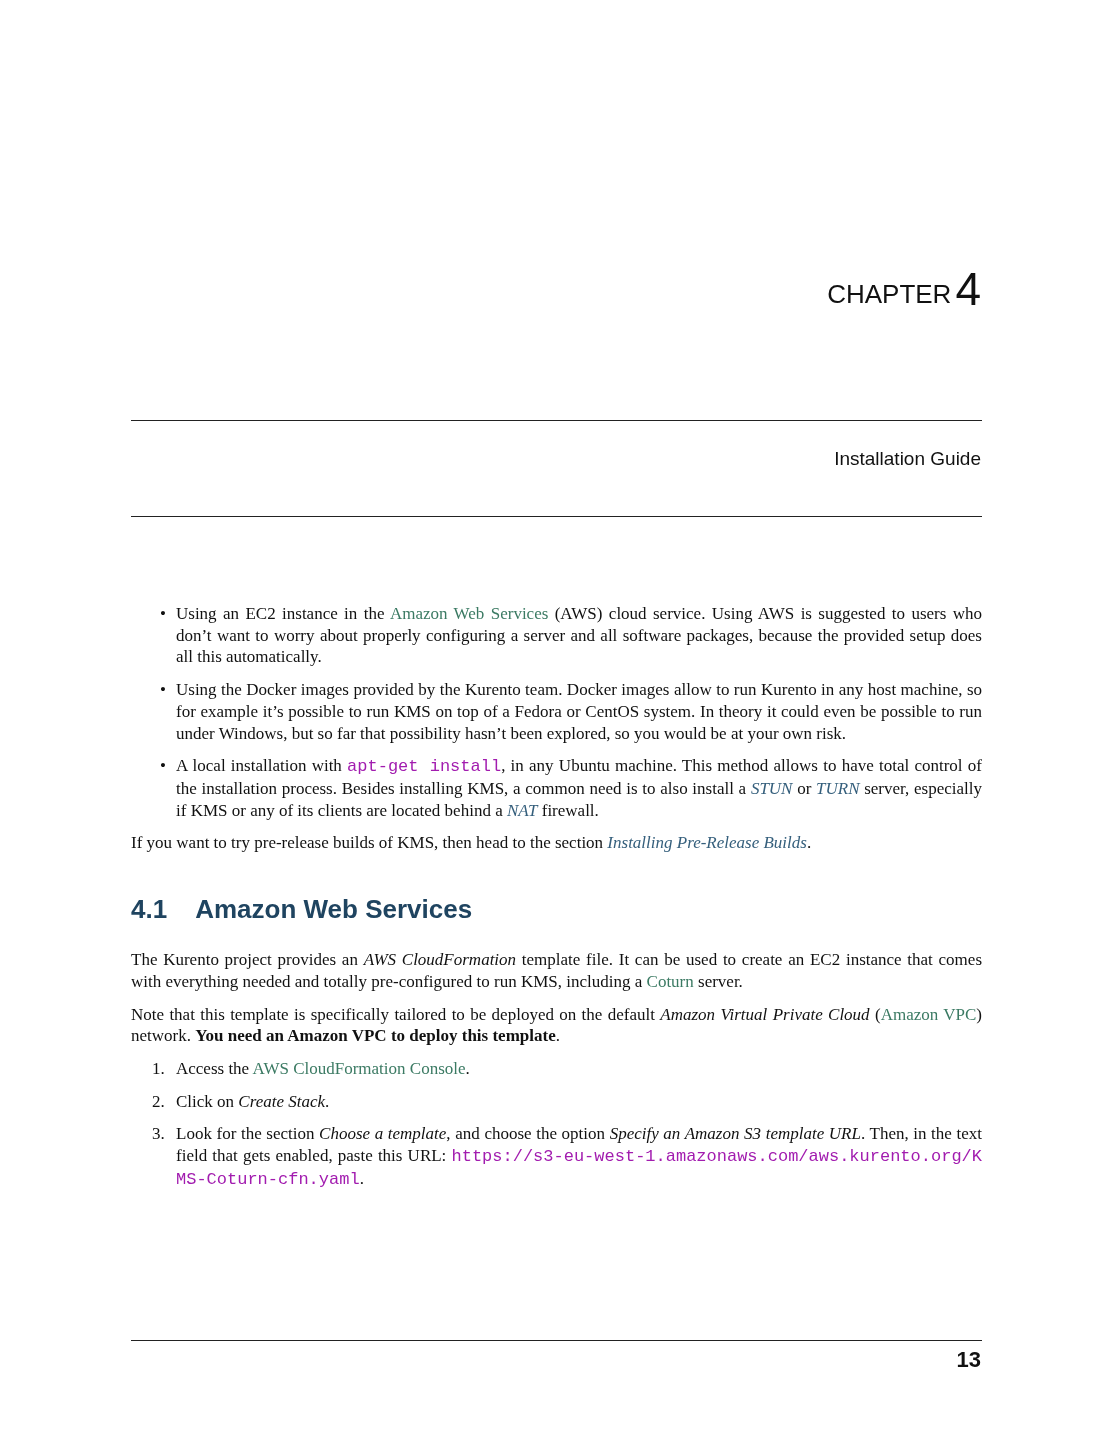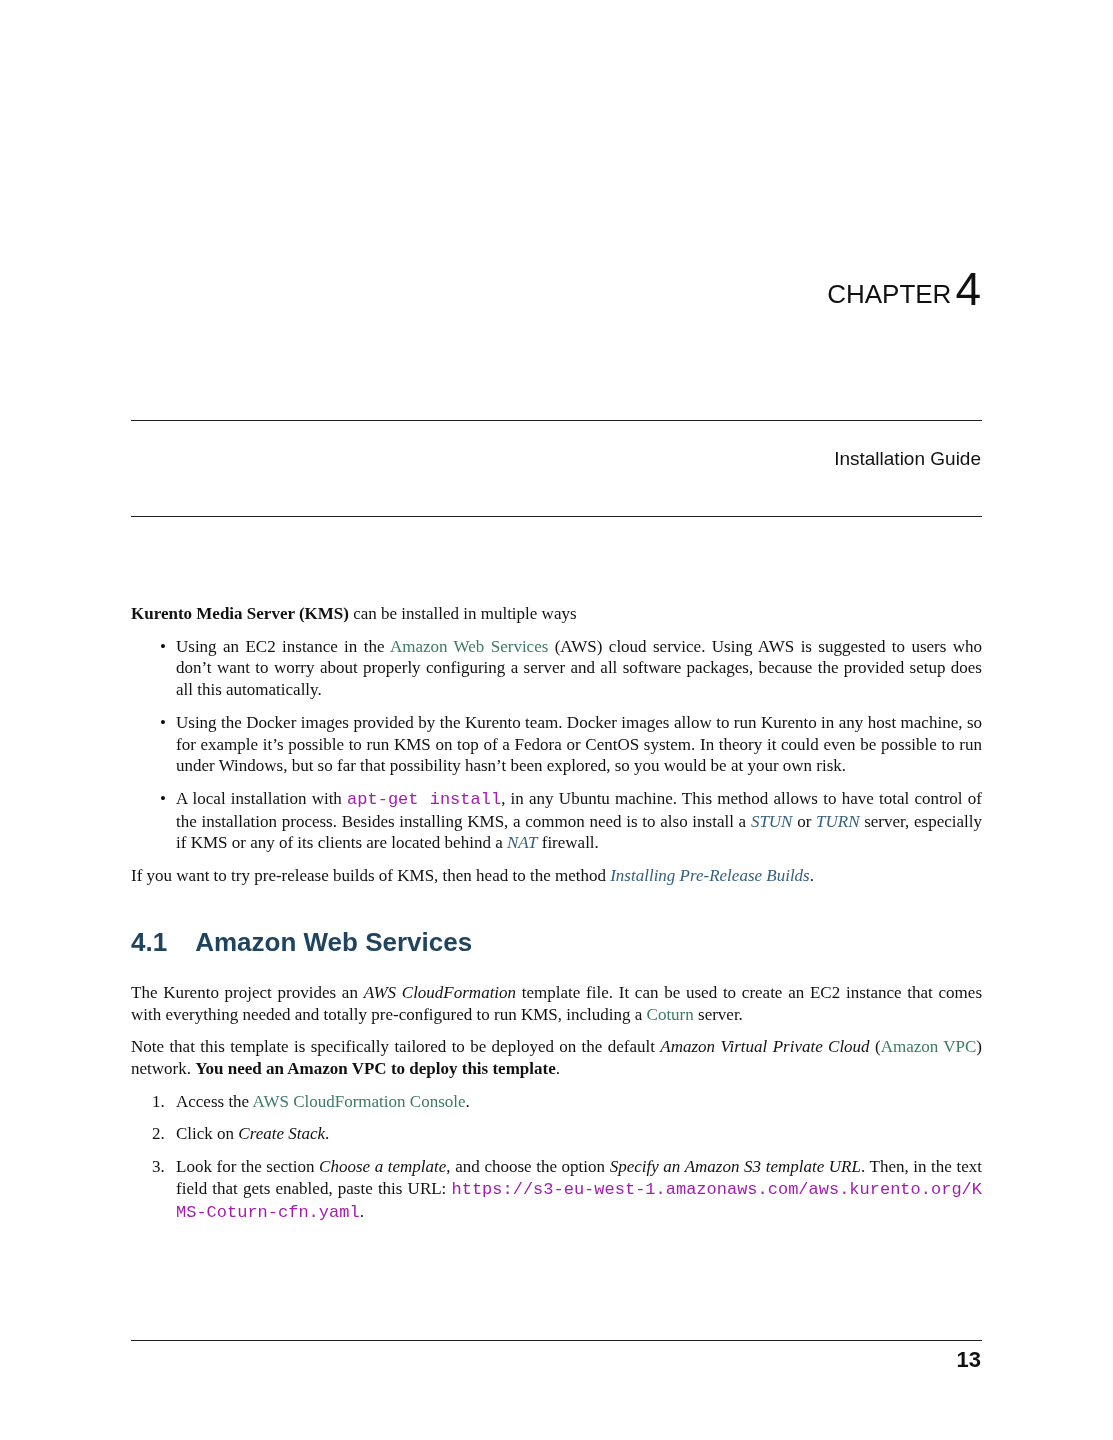--- a/index.html
+++ b/index.html
@@ -32,38 +32,35 @@
 
 <div class="chapter sans">
   <span>CHAPTER</span><span class="num">4</span>
 </div>
 
 <div class="rule" style="top:420px"></div>
 <div class="title sans">Installation Guide</div>
 <div class="rule" style="top:516px"></div>
 
 <div class="content">
-  <p>
-    <b>Kurento Media Server (KMS)</b><span> can be installed in multiple ways</span>
-  </p>
 
   <ul>
     <li>
       <span>Using an EC2 instance in the </span><a class="link">Amazon Web Services</a><span> (AWS) cloud service.  Using AWS is suggested to users who don’t want to worry about properly configuring a server and all software packages, because the provided setup does all this automatically.</span>
     </li>
     <li>
       <span>Using the Docker images provided by the Kurento team.  Docker images allow to run Kurento in any host machine, so for example it’s possible to run KMS on top of a Fedora or CentOS system. In theory it could even be possible to run under Windows, but so far that possibility hasn’t been explored, so you would be at your own risk.</span>
     </li>
     <li>
       <span>A local installation with </span><code class="mono">apt-get install</code><span>, in any Ubuntu machine.  This method allows to have total control of the installation process. Besides installing KMS, a common need is to also install a </span><a class="xref">STUN</a><span> or </span><a class="xref">TURN</a><span> server, especially if KMS or any of its clients are located behind a </span><a class="xref">NAT</a><span> firewall.</span>
     </li>
   </ul>
 
   <p>
-    <span>If you want to try pre-release builds of KMS, then head to the method </span><a class="xref">Installing Pre-Release Builds</a><span>.</span>
+    <span>If you want to try pre-release builds of KMS, then head to the section </span><a class="xref">Installing Pre-Release Builds</a><span>.</span>
   </p>
 
   <h2>
     <span class="sec">4.1</span><span>Amazon Web Services</span>
   </h2>
 
   <p>
     <span>The Kurento project provides an </span><em>AWS CloudFormation</em><span> template file.  It can be used to create an EC2 instance that comes with everything needed and totally pre-configured to run KMS, including a </span><a class="link">Coturn</a><span> server.</span>
   </p>
 

